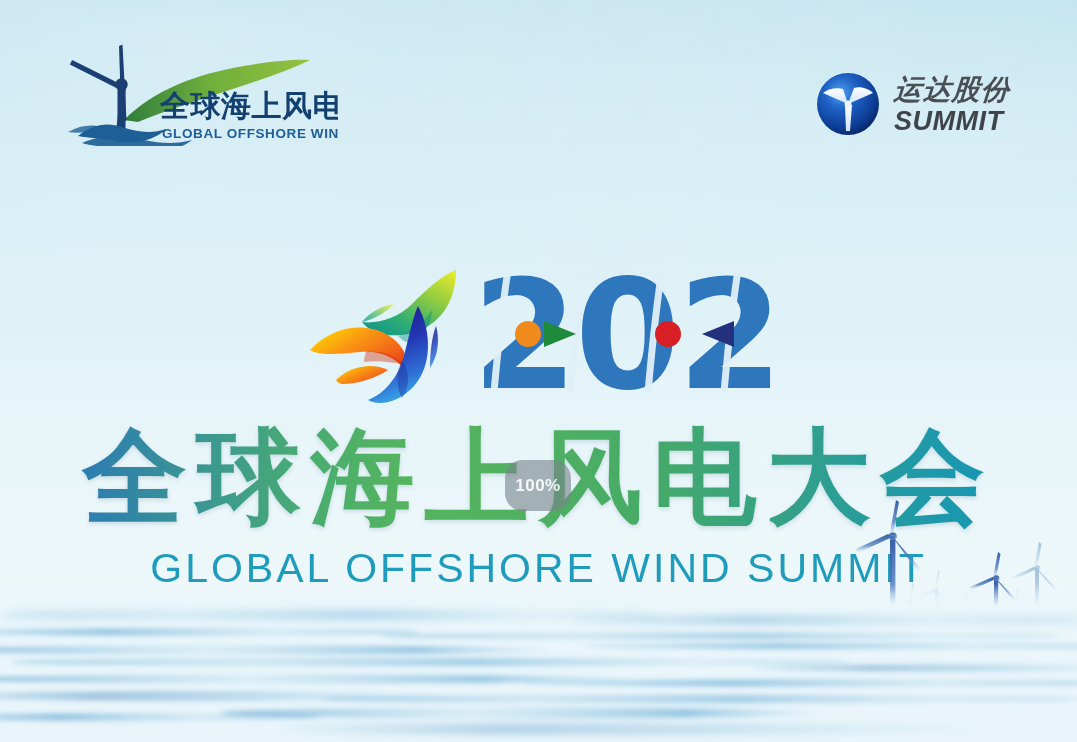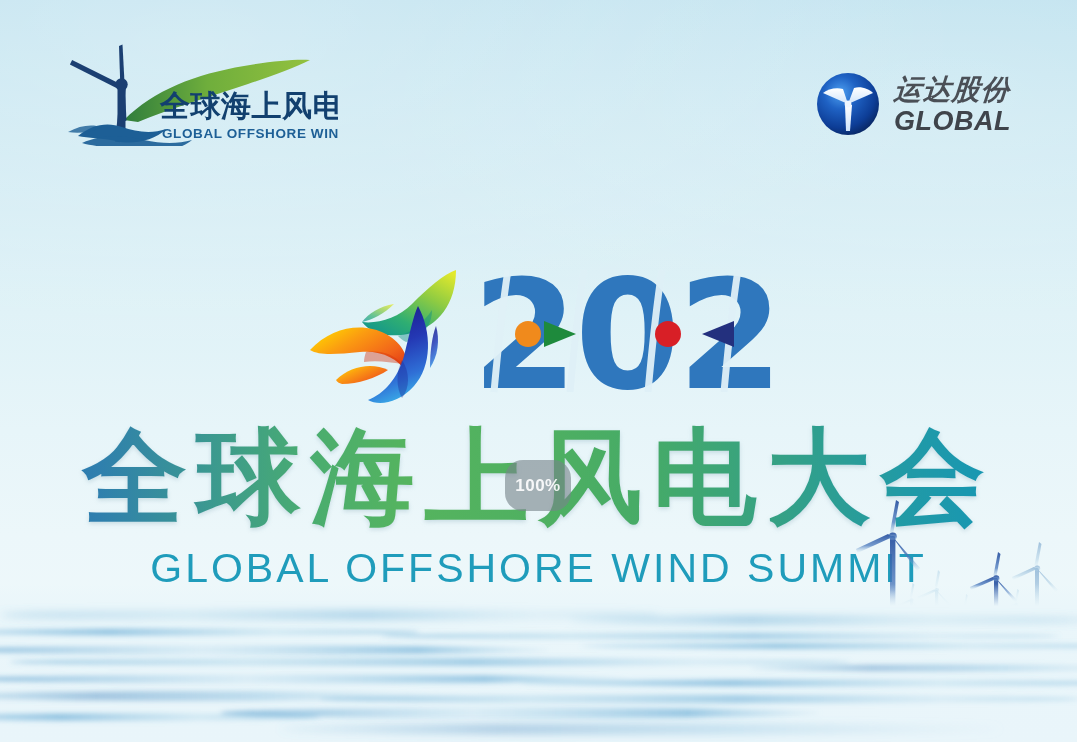--- a/index.html
+++ b/index.html
@@ -181,21 +181,21 @@
         <g fill="url(#blade)">
           <path d="M33 33 L8 22 C13 18 21 16 28 18 L33 33 Z"></path>
           <path d="M33 33 L58 22 C54 18 46 15 39 17 L33 33 Z"></path>
           <path d="M33 33 L37 34 L35 60 L31 60 L30 34 Z"></path>
         </g>
         <circle cx="33" cy="33" r="3.4" fill="#eef6ff"></circle>
       </svg>
     </span>
     <span class="windey-words">
       <span class="windey-cn">运达股份</span>
-      <span class="windey-en">GLOBAL</span>
+      <span class="windey-en">SUMMIT</span>
     </span>
   </div>
 
   <div class="hero-top">
 
     <span class="pinwheel">
       <svg viewBox="0 0 160 158" xmlns="http://www.w3.org/2000/svg">
         <defs>
           <linearGradient id="pg" x1="0.9" y1="0" x2="0.1" y2="1">
             <stop offset="0" stop-color="#e3e92c"></stop>

